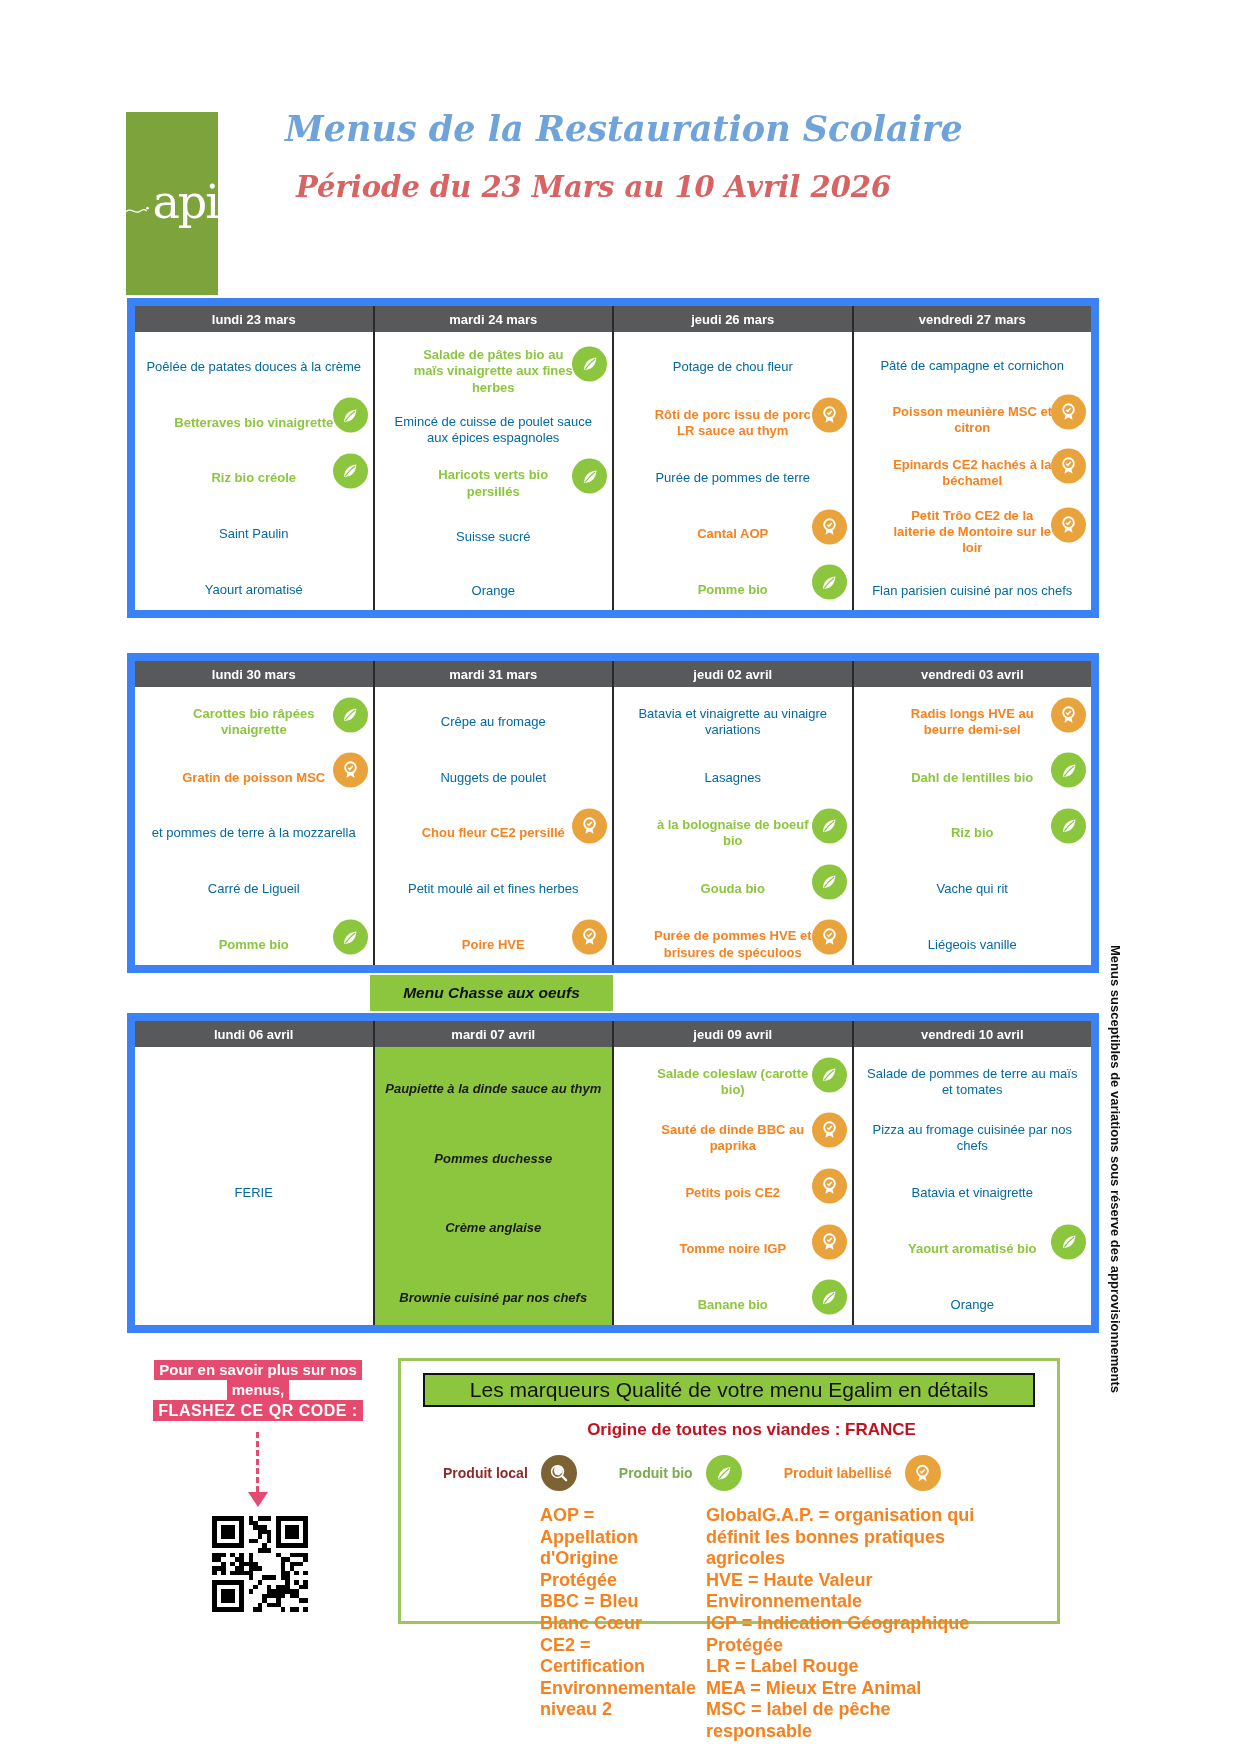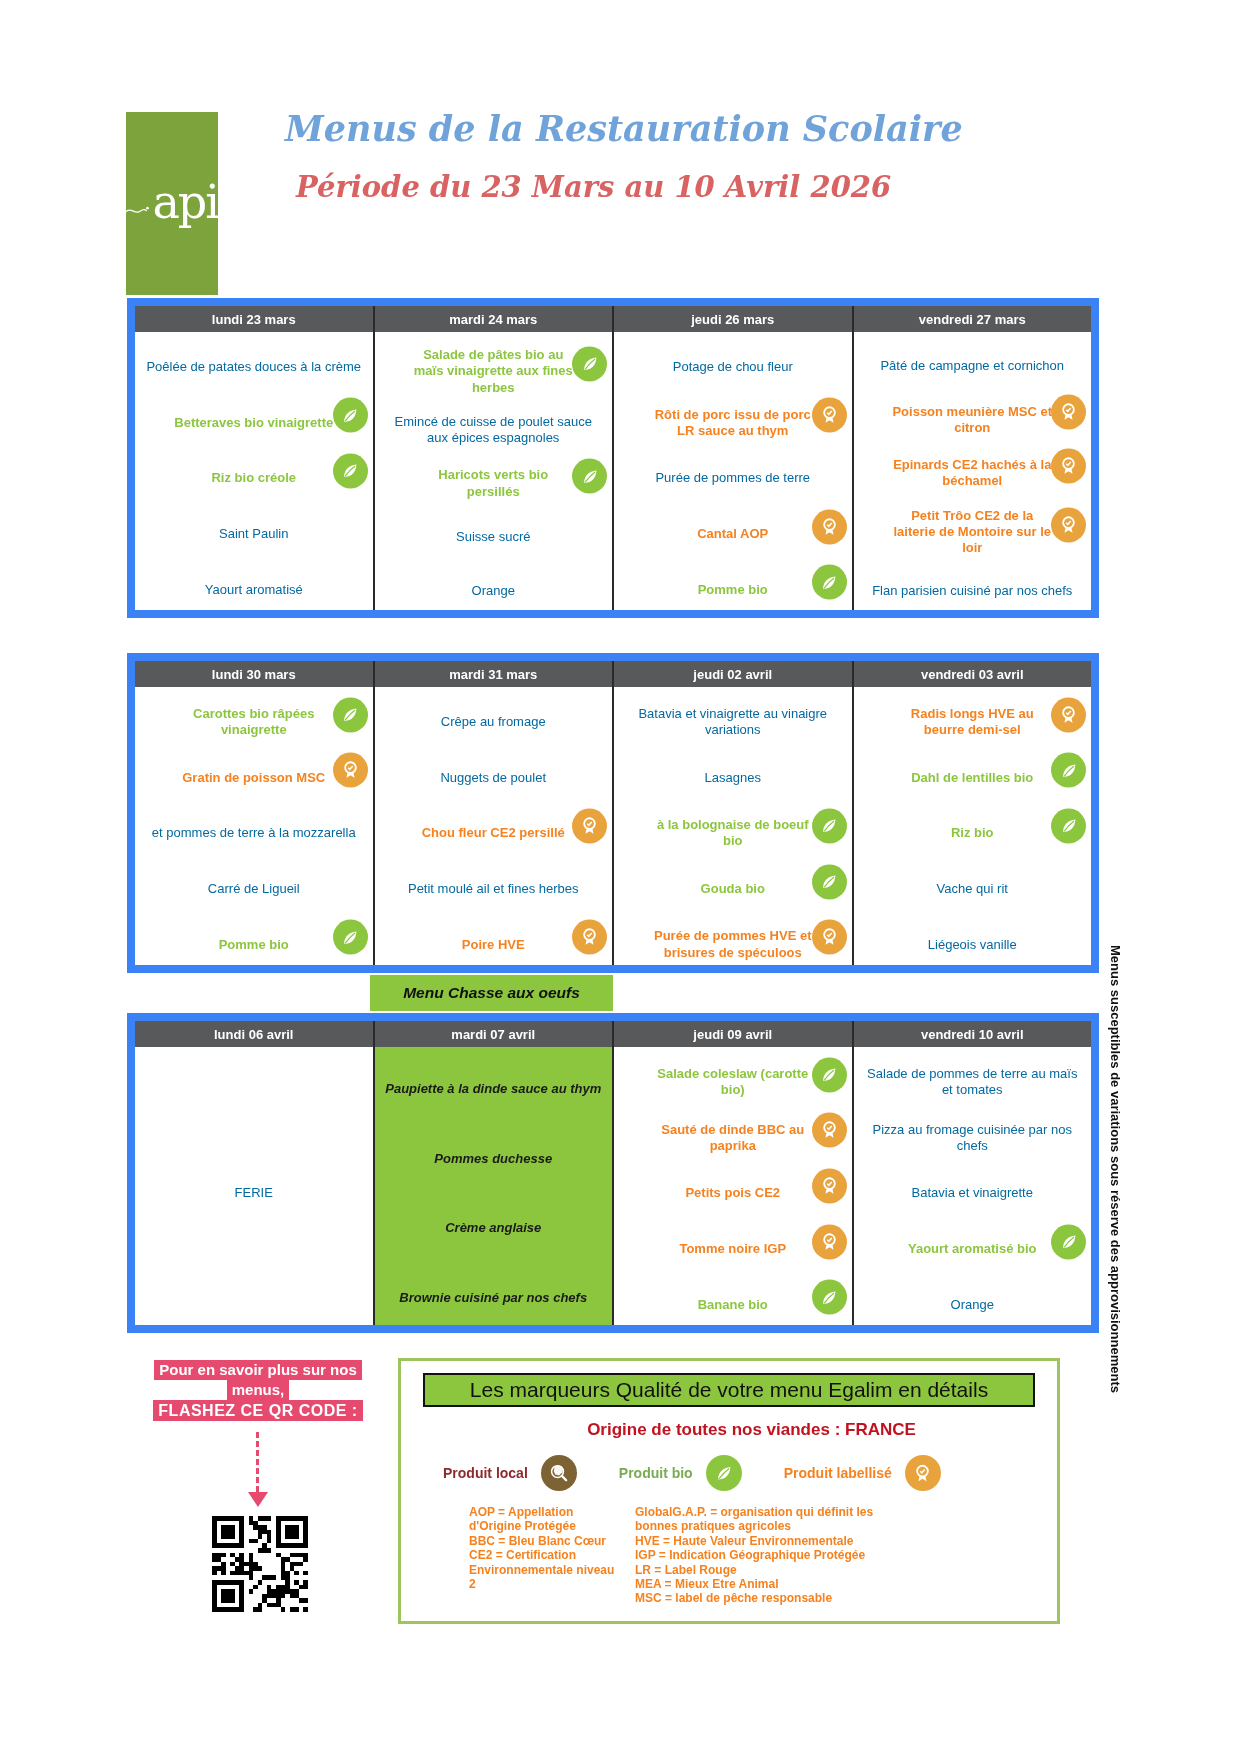--- a/index.html
+++ b/index.html
@@ -62,22 +62,22 @@
   .legend{position:absolute;left:398px;top:1358px;width:662px;height:266px;
         border:3px solid #9dc45f;background:#fff;box-sizing:border-box;}
   .legend-title{margin:12px auto 0;width:612px;background:var(--bio);border:2px solid #111;
         text-align:center;font-size:21px;color:#111;padding:3px 0;box-sizing:border-box;}
   .legend-origin{text-align:center;color:#c1121f;font-weight:bold;font-size:17px;margin-top:13px;margin-left:45px;}
   .legend-markers{display:flex;align-items:center;margin:15px 0 0 42px;}
   .marker{display:flex;align-items:center;}
   .marker .mlabel{font-weight:bold;font-size:14px;}
   .marker .legend-icon{position:static;transform:none;margin-left:13px;width:36px;height:36px;}
   .marker + .marker{margin-left:42px;}
-  .legend-defs{display:flex;margin:14px 0 0 68px;font-weight:bold;font-size:12px;
-        color:var(--orange);line-height:1.2;}
+  .legend-defs{display:flex;margin:14px 0 0 68px;font-weight:bold;font-size:18px;
+        color:var(--orange);line-height:1.2;justify-content:center;}
   .defs-col1{width:152px;}
   .defs-col2{width:280px;margin-left:14px;}
 </style>
 </head>
 <body>
 
 <div class="logo">
   <svg class="wave" width="86" height="34" viewBox="0 0 86 34">
     <path d="M2 18 C 16 4, 30 30, 46 18 C 56 11, 62 12, 66 16" stroke="#fff" stroke-width="4" fill="none" stroke-linecap="round"></path>
     <circle cx="70" cy="8" r="4.5" fill="#fff"></circle>

